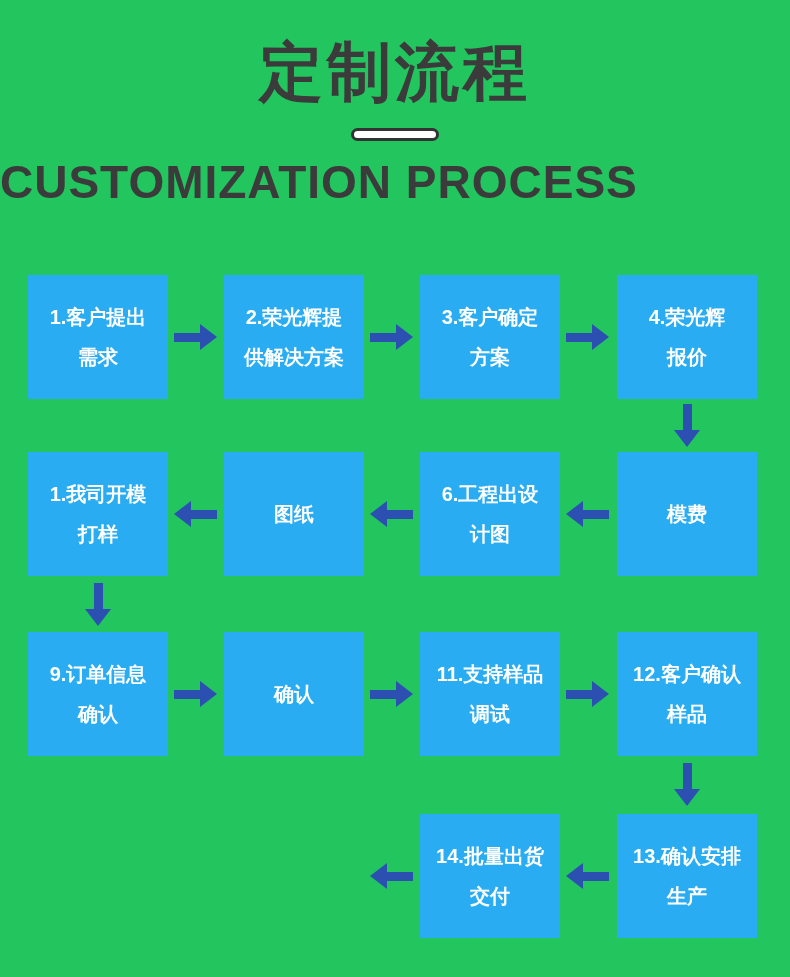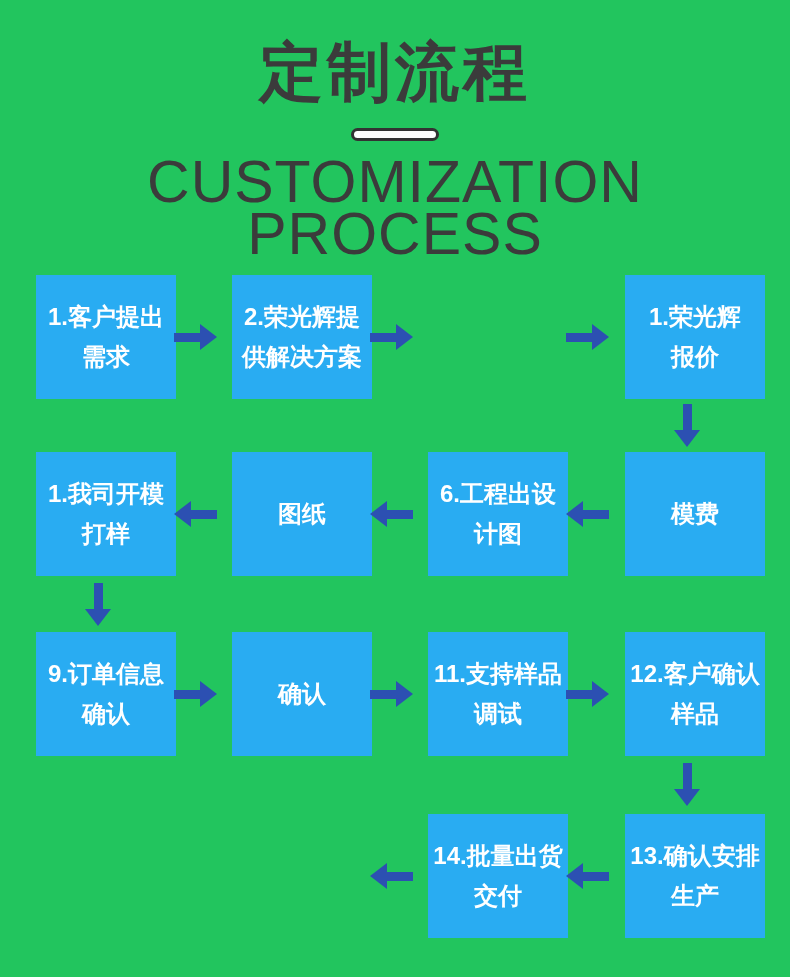--- a/index.html
+++ b/index.html
@@ -22,38 +22,37 @@
   .pill{
     position:absolute;top:128px;left:50%;
     transform:translateX(-50%);
     width:82px;height:7px;
     border:3px solid #333333;
     border-radius:8px;
     background:#ffffff;
   }
   .subtitle{
     position:absolute;top:156px;left:0;width:100%;
-    text-align:center;
-    font-size:59px;line-height:52px;
-    font-weight:400;
+    text-align:left;
+    font-size:46px;line-height:52px;
+    font-weight:700;
     color:#3b3b3b;
     letter-spacing:1px;
   }
   
   .step{
     position:absolute;
     width:140px;height:124px;
     background:#29acf2;
     color:#ffffff;
     display:flex;flex-direction:column;
     align-items:center;justify-content:center;
     text-align:center;
-    font-size:24px;line-height:40px;
+    font-size:20px;line-height:40px;
     font-weight:700;
-    margin-left:8px;
   }
   .c1{left:28px}.c2{left:224px}.c3{left:420px}.c4{left:617px}
   .r1{top:275px}.r2{top:452px}.r3{top:632px}.r4{top:814px}
   
   .arrow{position:absolute;display:flex;align-items:center;}
   .arrow i{display:block;}
   .arrow-right .stem{width:26px;height:9px;background:#2c50b2;}
   .arrow-right .head{
     width:0;height:0;
     border-top:13px solid transparent;
@@ -101,22 +100,26 @@
   <div class="subtitle">CUSTOMIZATION PROCESS</div>
 
   <div class="step r1 c1">
     <span>1.客户提出</span>
     <span>需求</span>
   </div>
   <div class="step r1 c2">
     <span>2.荣光辉提</span>
     <span>供解决方案</span>
   </div>
+  <div class="step r1 c3">
+    <span>3.客户确定</span>
+    <span>方案</span>
+  </div>
   <div class="step r1 c4">
-    <span>1.荣光辉</span>
+    <span>4.荣光辉</span>
     <span>报价</span>
   </div>
 
   <div class="step r2 c4">
     <span>模费</span>
   </div>
   <div class="step r2 c3">
     <span>6.工程出设</span>
     <span>计图</span>
   </div>

